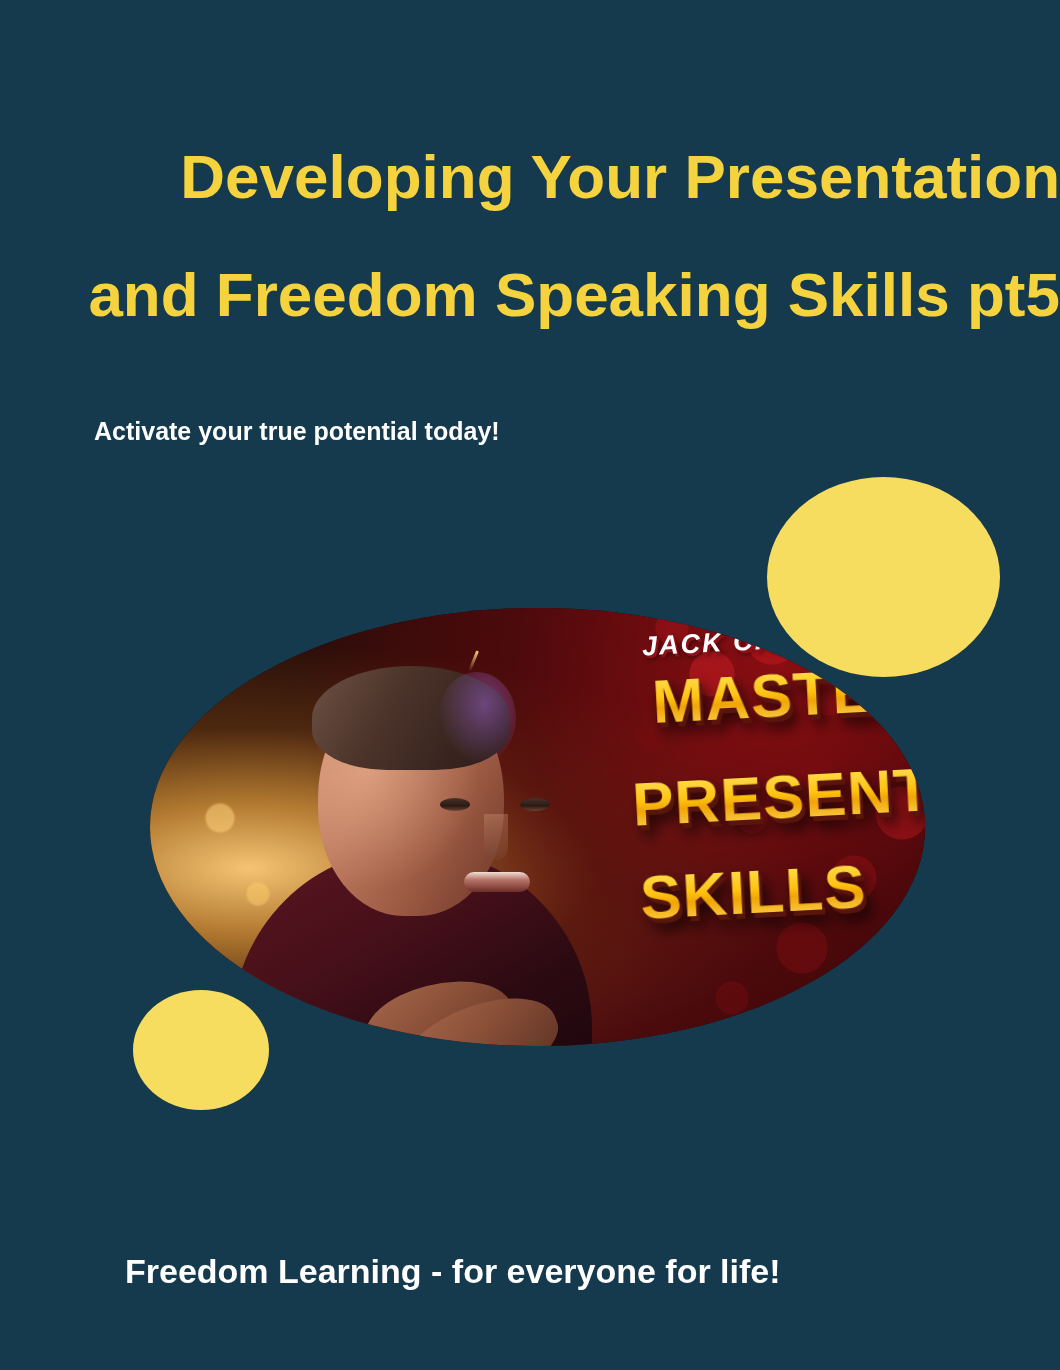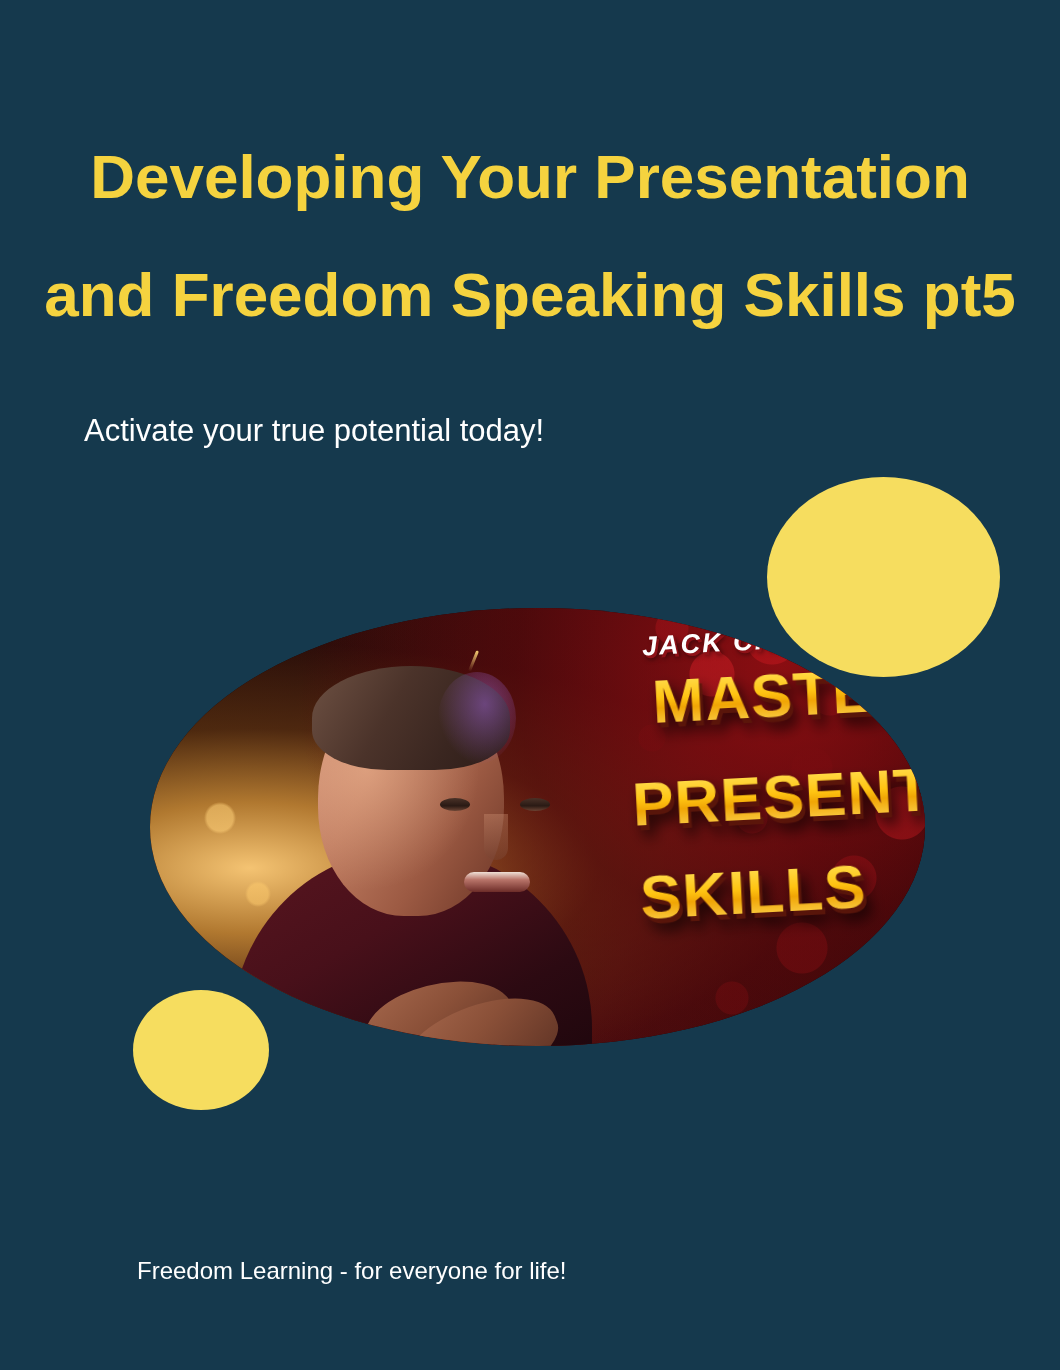--- a/index.html
+++ b/index.html
@@ -17,51 +17,51 @@
     background: #15394d;
     overflow: hidden;
   }
 
   
   .title-block {
     position: absolute;
     left: 0;
     top: 118px;
     width: 1060px;
-    text-align: center;
+    text-align: right;
   }
   .title-line {
     color: #f5d33f;
     font-weight: bold;
     font-size: 62px;
     line-height: 118px;
     letter-spacing: 0px;
     white-space: nowrap;
   }
 
   
   .subtitle {
     position: absolute;
-    left: 84px;
+    left: 94px;
     top: 414px;
     color: #ffffff;
-    font-size: 31px;
-    font-weight: normal;
+    font-size: 25px;
+    font-weight: bold;
     line-height: 34px;
     white-space: nowrap;
   }
 
   
   .footer {
     position: absolute;
-    left: 137px;
+    left: 125px;
     top: 1249px;
     color: #ffffff;
-    font-size: 24px;
-    font-weight: normal;
+    font-size: 34px;
+    font-weight: bold;
     line-height: 44px;
     white-space: nowrap;
   }
 
   
   .media-ellipse {
     position: absolute;
     left: 150px;
     top: 608px;
     width: 775px;

